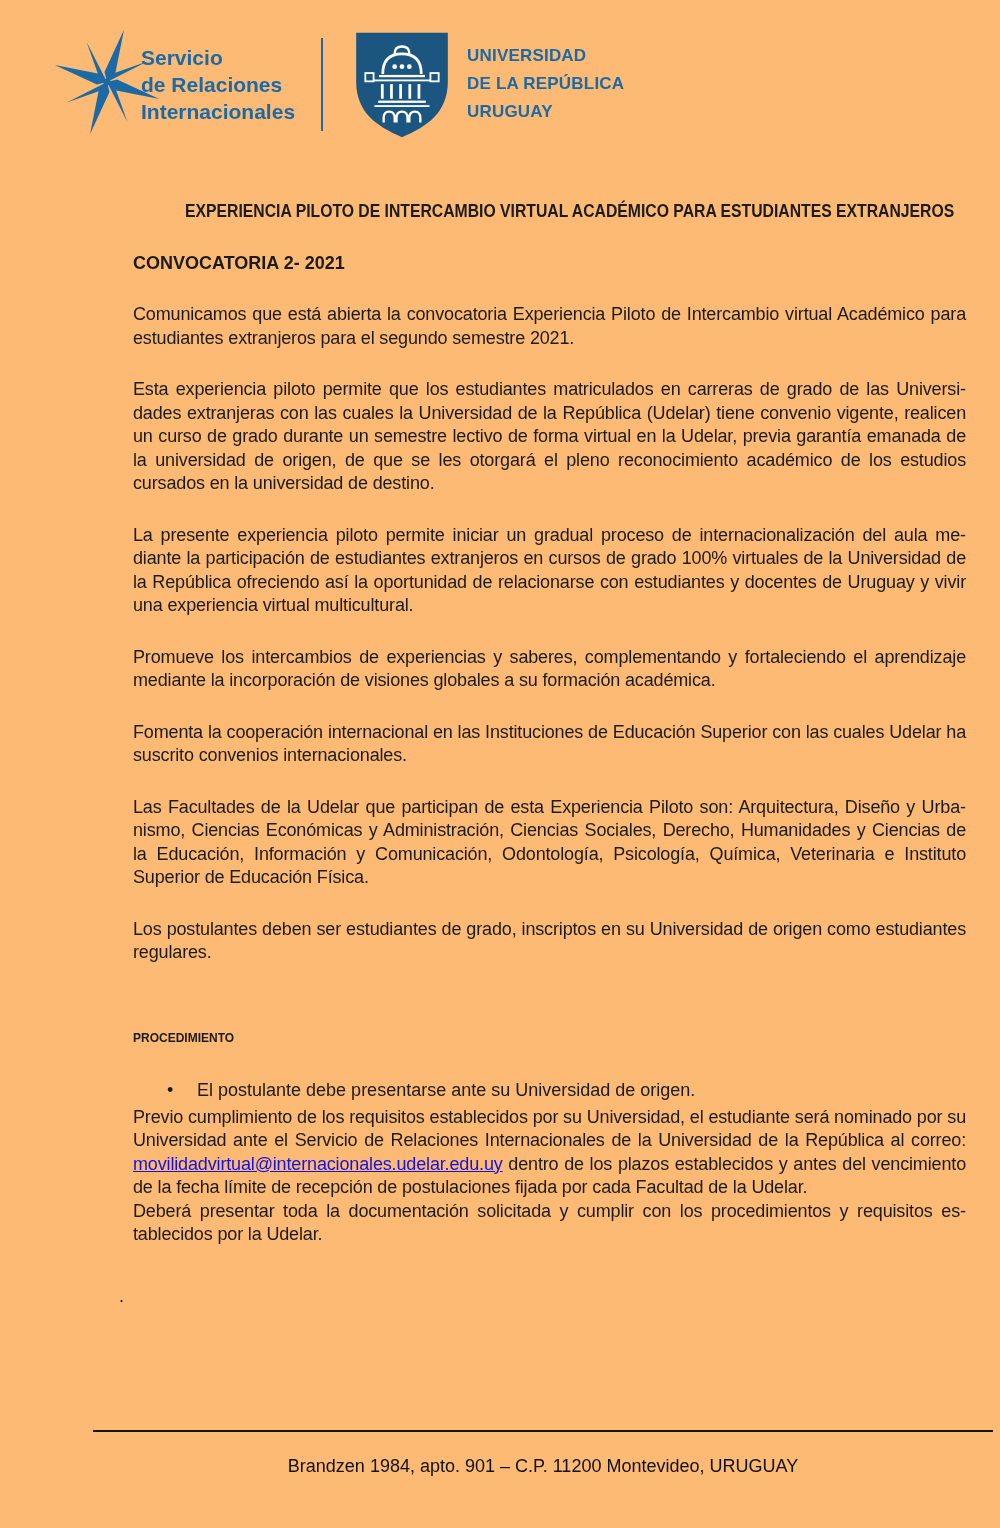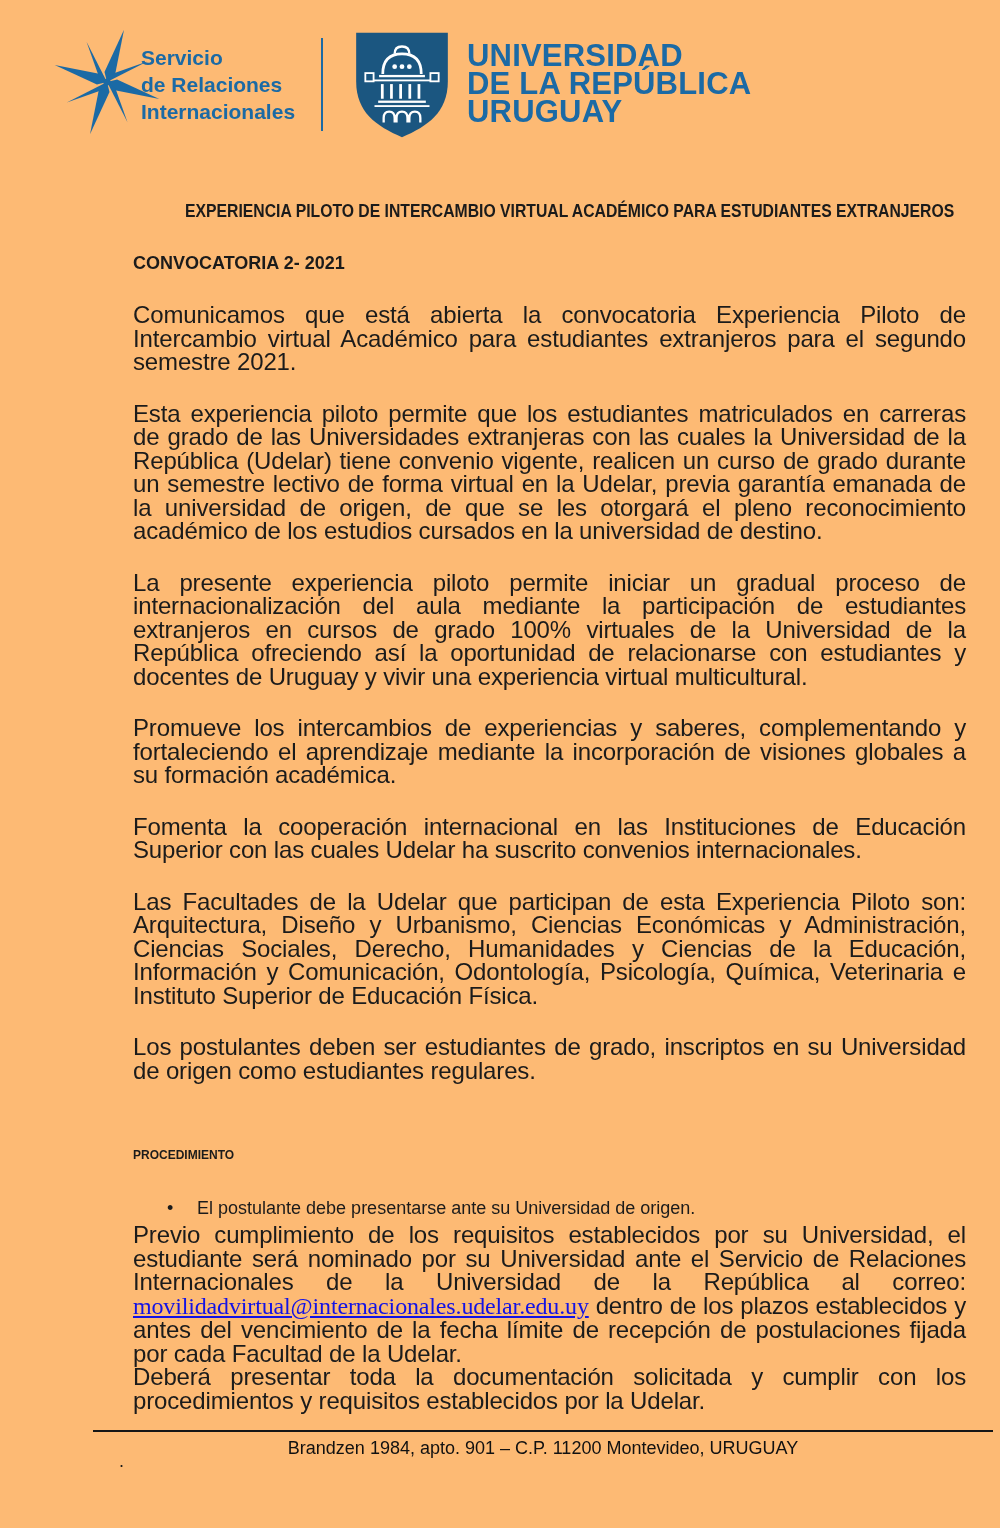--- a/index.html
+++ b/index.html
@@ -5,36 +5,36 @@
   html,body{margin:0;padding:0;background:#ffffff;}
   .page{
     position:relative;width:1000px;height:1528px;background:#fdba74;overflow:hidden;
     font-family:"Liberation Sans",sans-serif;color:#1b1b1b;
   }
   
   .compass{position:absolute;left:52px;top:26px;width:110px;height:112px;}
   .sri-text{position:absolute;left:141px;top:44px;font-weight:700;font-size:21px;line-height:27px;color:#1B6AA5;}
   .logo-divider{position:absolute;left:321px;top:38px;width:2px;height:93px;background:#1B6AA5;}
   .shield{position:absolute;left:349px;top:30px;width:106px;height:110px;}
-  .udelar-text{position:absolute;left:467px;top:42px;font-weight:700;font-size:31px;line-height:28px;color:#1B6AA5;letter-spacing:.2px;}
+  .udelar-text{position:absolute;left:467px;top:42px;font-weight:700;font-size:17px;line-height:28px;color:#1B6AA5;letter-spacing:.2px;}
   
   .content{position:absolute;left:133px;top:4px;width:833px;}
-  .para{font-size:24px;line-height:23.5px;text-align:justify;margin:0 0 28px 0;letter-spacing:-0.15px;hyphens:manual;}
+  .para{font-size:18px;line-height:23.5px;text-align:justify;margin:0 0 28px 0;letter-spacing:-0.15px;hyphens:manual;}
   .title{margin:196px 0 28px 0;font-size:18px;line-height:23.5px;font-weight:700;text-align:center;white-space:nowrap;transform:scaleX(.875);transform-origin:50% 50%;}
   .subtitle{margin:0 0 28px 0;font-size:18px;line-height:23.5px;font-weight:700;text-align:left;}
   .no-gap{margin-bottom:0;}
   .proc-heading{margin:62px 0 29px 0;font-size:12px;line-height:23.5px;font-weight:700;}
   .bullet-item{display:flex;margin:0 0 3px 0;font-size:18px;line-height:23.5px;}
   .bullet-dot{flex:none;width:30px;margin-left:34px;}
   .proc-para{margin-bottom:0;}
-  .email-link{color:#1212E6;text-decoration:underline;font-family:Liberation Serif, serif;}
+  .email-link{color:#1212E6;text-decoration:underline;}
   .lone-dot{margin:38px 0 0 -14px;font-size:18px;line-height:23.5px;}
   
   .ftr{position:absolute;left:93px;top:1430px;width:900px;border-top:2px solid #161616;
-       padding-top:5px;text-align:center;font-size:18px;line-height:23px;color:#111;}
+       padding-top:23px;text-align:center;font-size:18px;line-height:23px;color:#111;}
 </style>
 </head>
 <body>
 
 <div class="page">
 
   <header>
     <svg class="compass" viewBox="0 0 100 100" aria-hidden="true">
       <g transform="rotate(18 50 50)" fill="#1B6AA5">
         <polygon points="50,0 55,42 50,50 45,42"></polygon>

